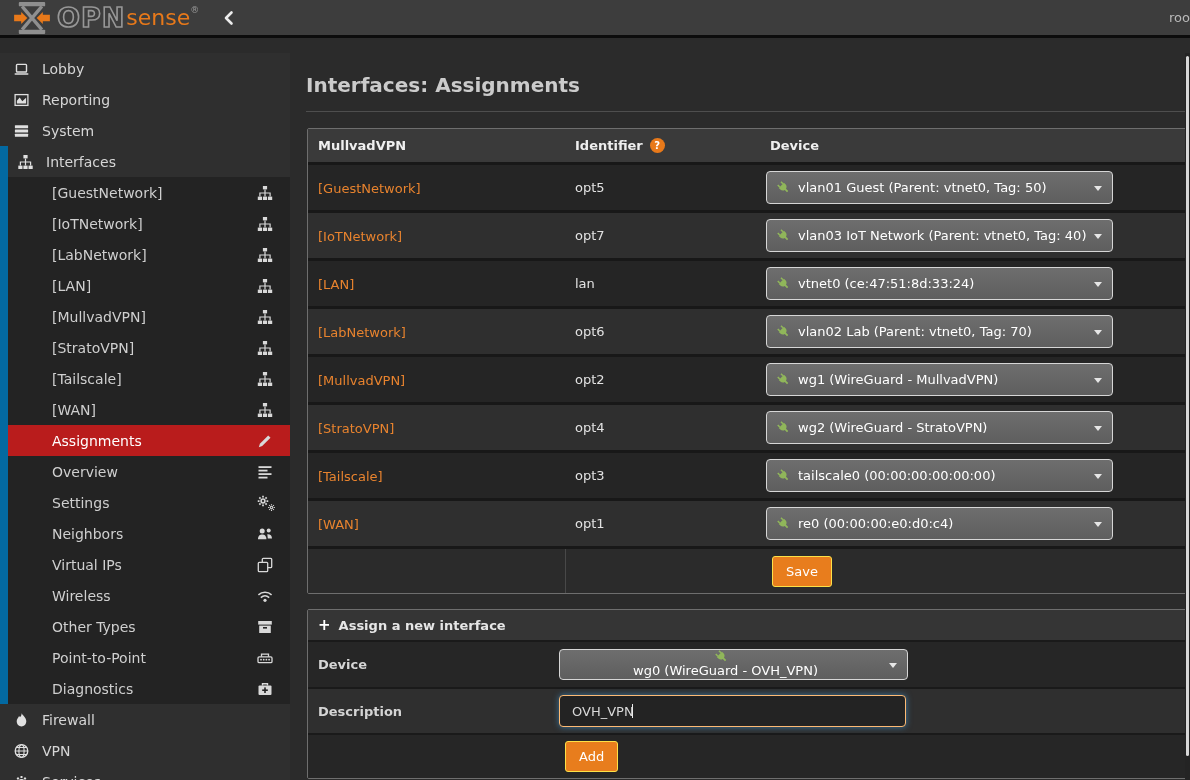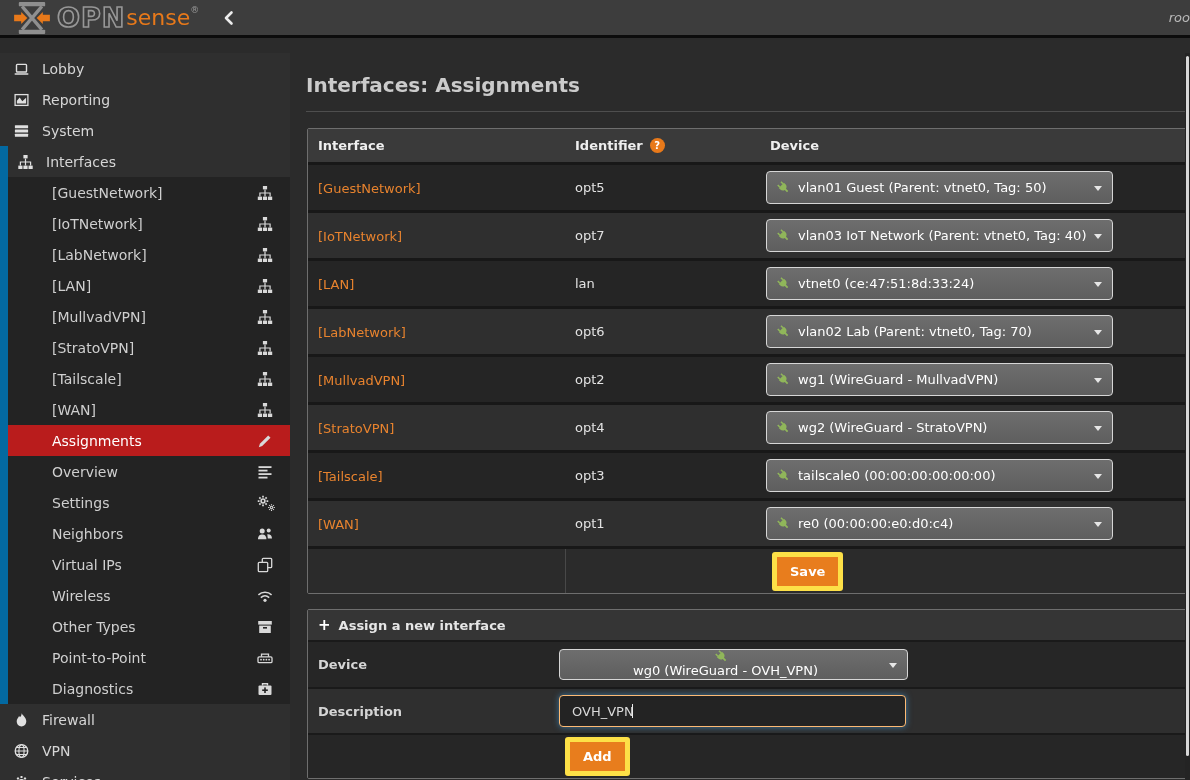--- a/index.html
+++ b/index.html
@@ -9,21 +9,21 @@
 
   
   .navbar { position:absolute; top:0; left:0; right:0; height:38px; background:#3d3d3d;
             border-bottom:3px solid #0c0c0c; display:flex; align-items:center; z-index:5; }
   .brand { display:flex; align-items:center; padding-left:13px; height:100%; cursor:pointer; }
   .brand-opn { font-size:27px; font-weight:800; letter-spacing:1px; color:transparent;
                -webkit-text-stroke:1.6px #979797; margin-left:6px; }
   .brand-sense { font-size:22px; font-weight:400; color:#e8791a; margin-left:1px; }
   .brand-reg { font-size:9px; color:#9a9a9a; vertical-align:top; position:relative; top:-8px; }
   .nav-collapse { margin-left:22px; width:16px; height:16px; color:#ececec; cursor:pointer; }
-  .nav-user { margin-left:auto; margin-right:0px; color:#b9b9b9; font-size:13px; white-space:nowrap;font-style:italic; }
+  .nav-user { margin-left:auto; margin-right:0px; color:#b9b9b9; font-size:13px; white-space:nowrap; }
 
   
   .sidebar { position:absolute; left:0; top:53px; width:290px; height:760px; background:#2f2f2f; }
   .s-item { height:31px; display:flex; align-items:center; padding-left:13px; color:#d6d6d6;
             font-size:14px; cursor:pointer; }
   .s-item .ic { width:17px; height:16px; margin-right:12px; color:#e0e0e0; flex:none; }
   .section { border-left:8px solid #0369a1; }
   .section .s-item { padding-left:9px; background:#2f2f2f; }
   .subwrap { background:#232323; }
   .s-sub { position:relative; height:31px; display:flex; align-items:center; padding-left:44px;
@@ -62,22 +62,22 @@
   .sel .plug { width:13px; height:13px; margin-right:8px; color:#90b65a; transform:rotate(-45deg); flex:none; }
   .sel .caret { position:absolute; right:10px; top:50%; margin-top:-2px; width:0; height:0;
                 border-left:4.5px solid transparent; border-right:4.5px solid transparent;
                 border-top:5.5px solid #e6e6e6; }
   .sel .sel-txt { white-space:nowrap; overflow:hidden; }
 
   .t-foot { position:relative; display:grid; grid-template-columns:257px 195px 1fr; height:47px;
             align-items:center; background:#2b2b2b; border-top:3px solid #181818; }
   .t-foot::before { content:""; position:absolute; left:257px; top:0; bottom:0; width:1px; background:#484848; }
 
-  .btn-orange { display:inline-block; background:#e87d1d; border:5px solid #fde047; border-radius:3px;
-                color:#fff; font-size:13px; font-weight:700; padding:7px 13px; cursor:pointer;
+  .btn-orange { display:inline-block; background:#e87d1d; border:1px solid #fde047; border-radius:3px;
+                color:#fff; font-size:13px; font-weight:400; padding:7px 13px; cursor:pointer;
                 font-family:inherit; }
   .save-wrap { grid-column:3; padding-left:12px; }
 
   
   .panel2 { margin-top:15px; }
   .p2-head { height:30px; display:flex; align-items:center; background:#353535; color:#e6e6e6;
              font-size:13px; font-weight:700; padding-left:10px; }
   .p2-head .plus { font-size:15px; font-weight:700; color:#fff; margin-right:8px; }
   .f-row { display:grid; grid-template-columns:251px 1fr; min-height:45px; align-items:center;
            background:#262626; border-top:2px solid #1a1a1a; }
@@ -373,21 +373,21 @@
     </div>
   </div>
 
   <div class="content">
     <div class="page-title">Interfaces: Assignments</div>
     <div class="title-rule"></div>
 
     <div class="panel">
       <div class="t-head">
         <div>
-            <span>Interface</span>
+            <span>MullvadVPN</span>
           </div>
         <div>
             <span>Identifier</span>
             <span class="qmark">?</span>
           </div>
         <div>
             <span>Device</span>
           </div>
       </div>
 

